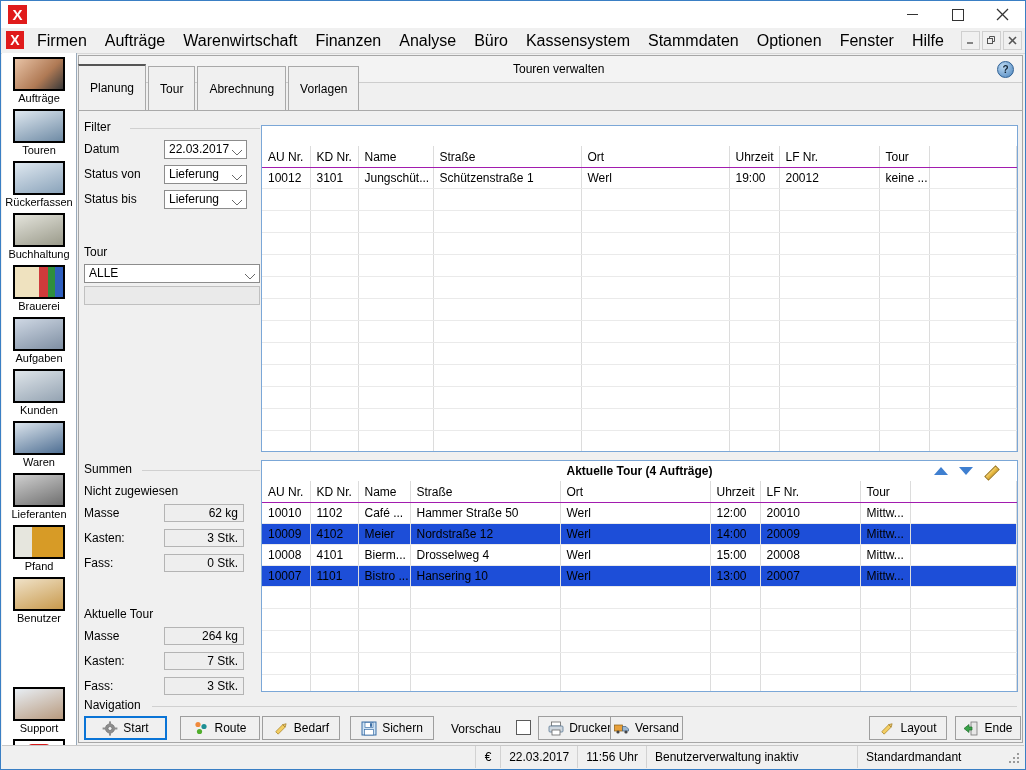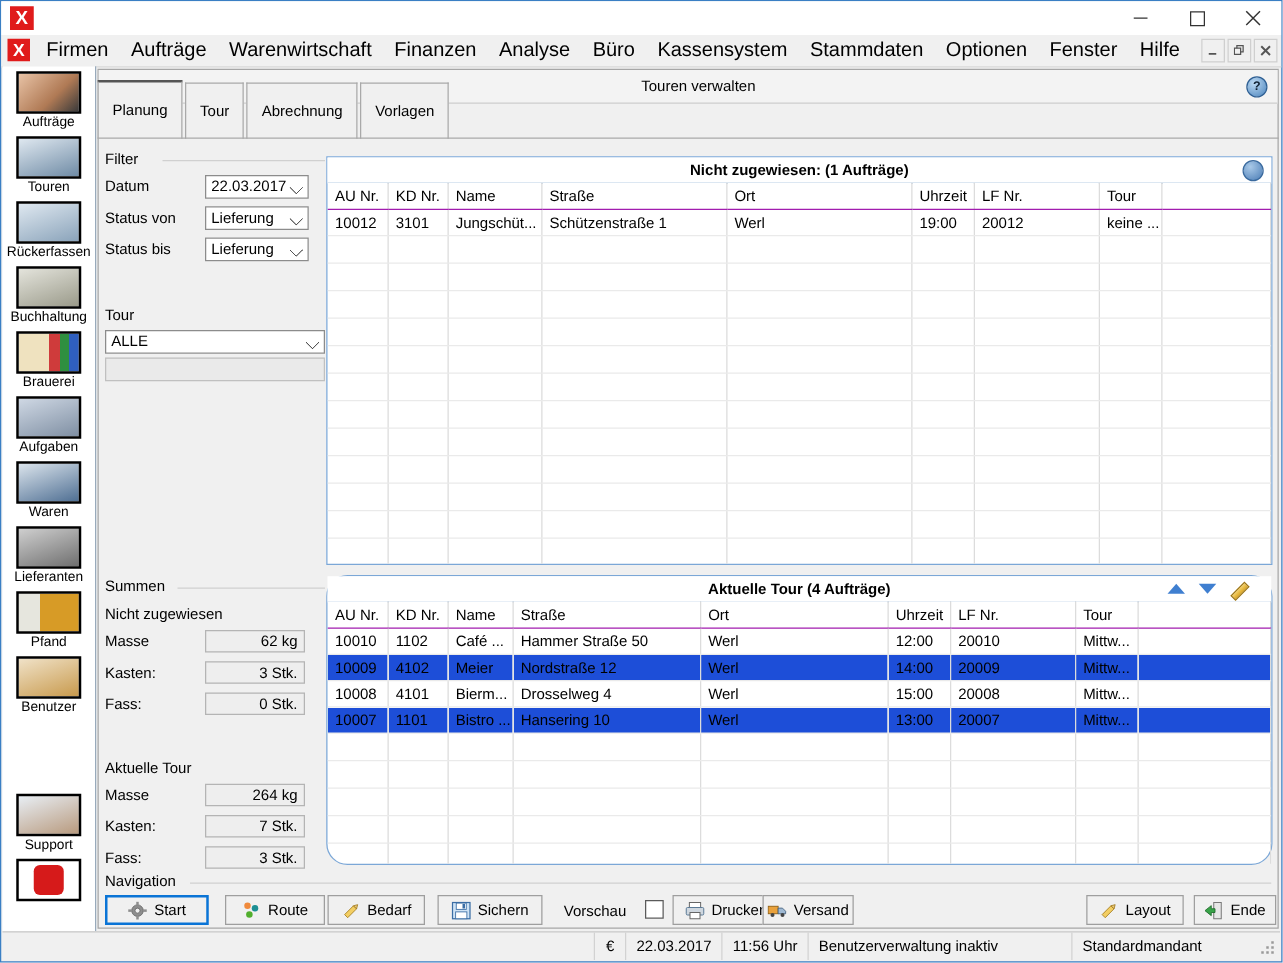--- a/index.html
+++ b/index.html
@@ -202,20 +202,24 @@
       </div>
       <div class="rail-item">
         <div class="rail-ico" style="background: linear-gradient(90deg, rgb(239, 226, 191) 0px, rgb(239, 226, 191) 50%, rgb(207, 59, 59) 50%, rgb(207, 59, 59) 68%, rgb(47, 143, 63) 68%, rgb(47, 143, 63) 84%, rgb(47, 95, 191) 84%, rgb(47, 95, 191) 100%);"></div>
         <div class="rail-lbl">Brauerei</div>
       </div>
       <div class="rail-item">
         <div class="rail-ico" style="background: linear-gradient(160deg, rgb(207, 216, 228), rgb(127, 143, 163));"></div>
         <div class="rail-lbl">Aufgaben</div>
       </div>
       <div class="rail-item">
+        <div class="rail-ico" style="background: linear-gradient(160deg, rgb(223, 229, 234), rgb(148, 163, 178));"></div>
+        <div class="rail-lbl">Kunden</div>
+      </div>
+      <div class="rail-item">
         <div class="rail-ico" style="background: linear-gradient(160deg, rgb(219, 228, 236), rgb(79, 111, 147));"></div>
         <div class="rail-lbl">Waren</div>
       </div>
       <div class="rail-item">
         <div class="rail-ico" style="background: linear-gradient(160deg, rgb(207, 207, 207), rgb(111, 111, 111));"></div>
         <div class="rail-lbl">Lieferanten</div>
       </div>
       <div class="rail-item">
         <div class="rail-ico" style="background: linear-gradient(90deg, rgb(230, 230, 222) 0px, rgb(230, 230, 222) 35%, rgb(215, 155, 38) 35%, rgb(215, 155, 38) 100%);"></div>
         <div class="rail-lbl">Pfand</div>
@@ -318,26 +322,20 @@
         <span class="k">Kasten:</span>
         <span class="sumval">7 Stk.</span>
       </div>
       <div class="sumrow">
         <span class="k">Fass:</span>
         <span class="sumval">3 Stk.</span>
       </div>
     </div>
 
     <div class="panel" style="left:182px;top:69px;width:757px;height:327px;">
-      <div class="panel-hdr">
-        <span>Nicht zugewiesen: (1 Aufträge)</span>
-        <div class="hdr-ico" style="right:6px;">
-            <div class="dot"></div>
-          </div>
-      </div>
       <div style="position:absolute;left:0;top:20px;right:0;bottom:0;overflow:hidden;">
         <table class="grid" id="grid-unassigned">
           <colgroup>
             <col style="width:48px">
               <col style="width:48px">
               <col style="width:75px">
               <col style="width:148px">
             <col style="width:148px">
               <col style="width:50px">
               <col style="width:100px">
@@ -499,21 +497,21 @@
                 <td>&nbsp;</td>
                 <td>&nbsp;</td>
                 <td>&nbsp;</td>
                 <td>&nbsp;</td>
               </tr>
             </tbody>
         </table>
       </div>
     </div>
 
-    <div class="panel" style="left:182px;top:404px;width:757px;height:232px;border-radius:17px;">
+    <div class="panel" style="left:182px;top:404px;width:757px;height:232px;">
       <div class="panel-hdr">
         <span>Aktuelle Tour (4 Aufträge)</span>
         <div class="hdr-ico" style="right:69px;top:6px">
             <div class="tri up"></div>
           </div>
         <div class="hdr-ico" style="right:44px;top:6px">
             <div class="tri dn"></div>
           </div>
         <div class="hdr-ico" style="right:18px;top:2px">
             <div class="pencil"></div>

